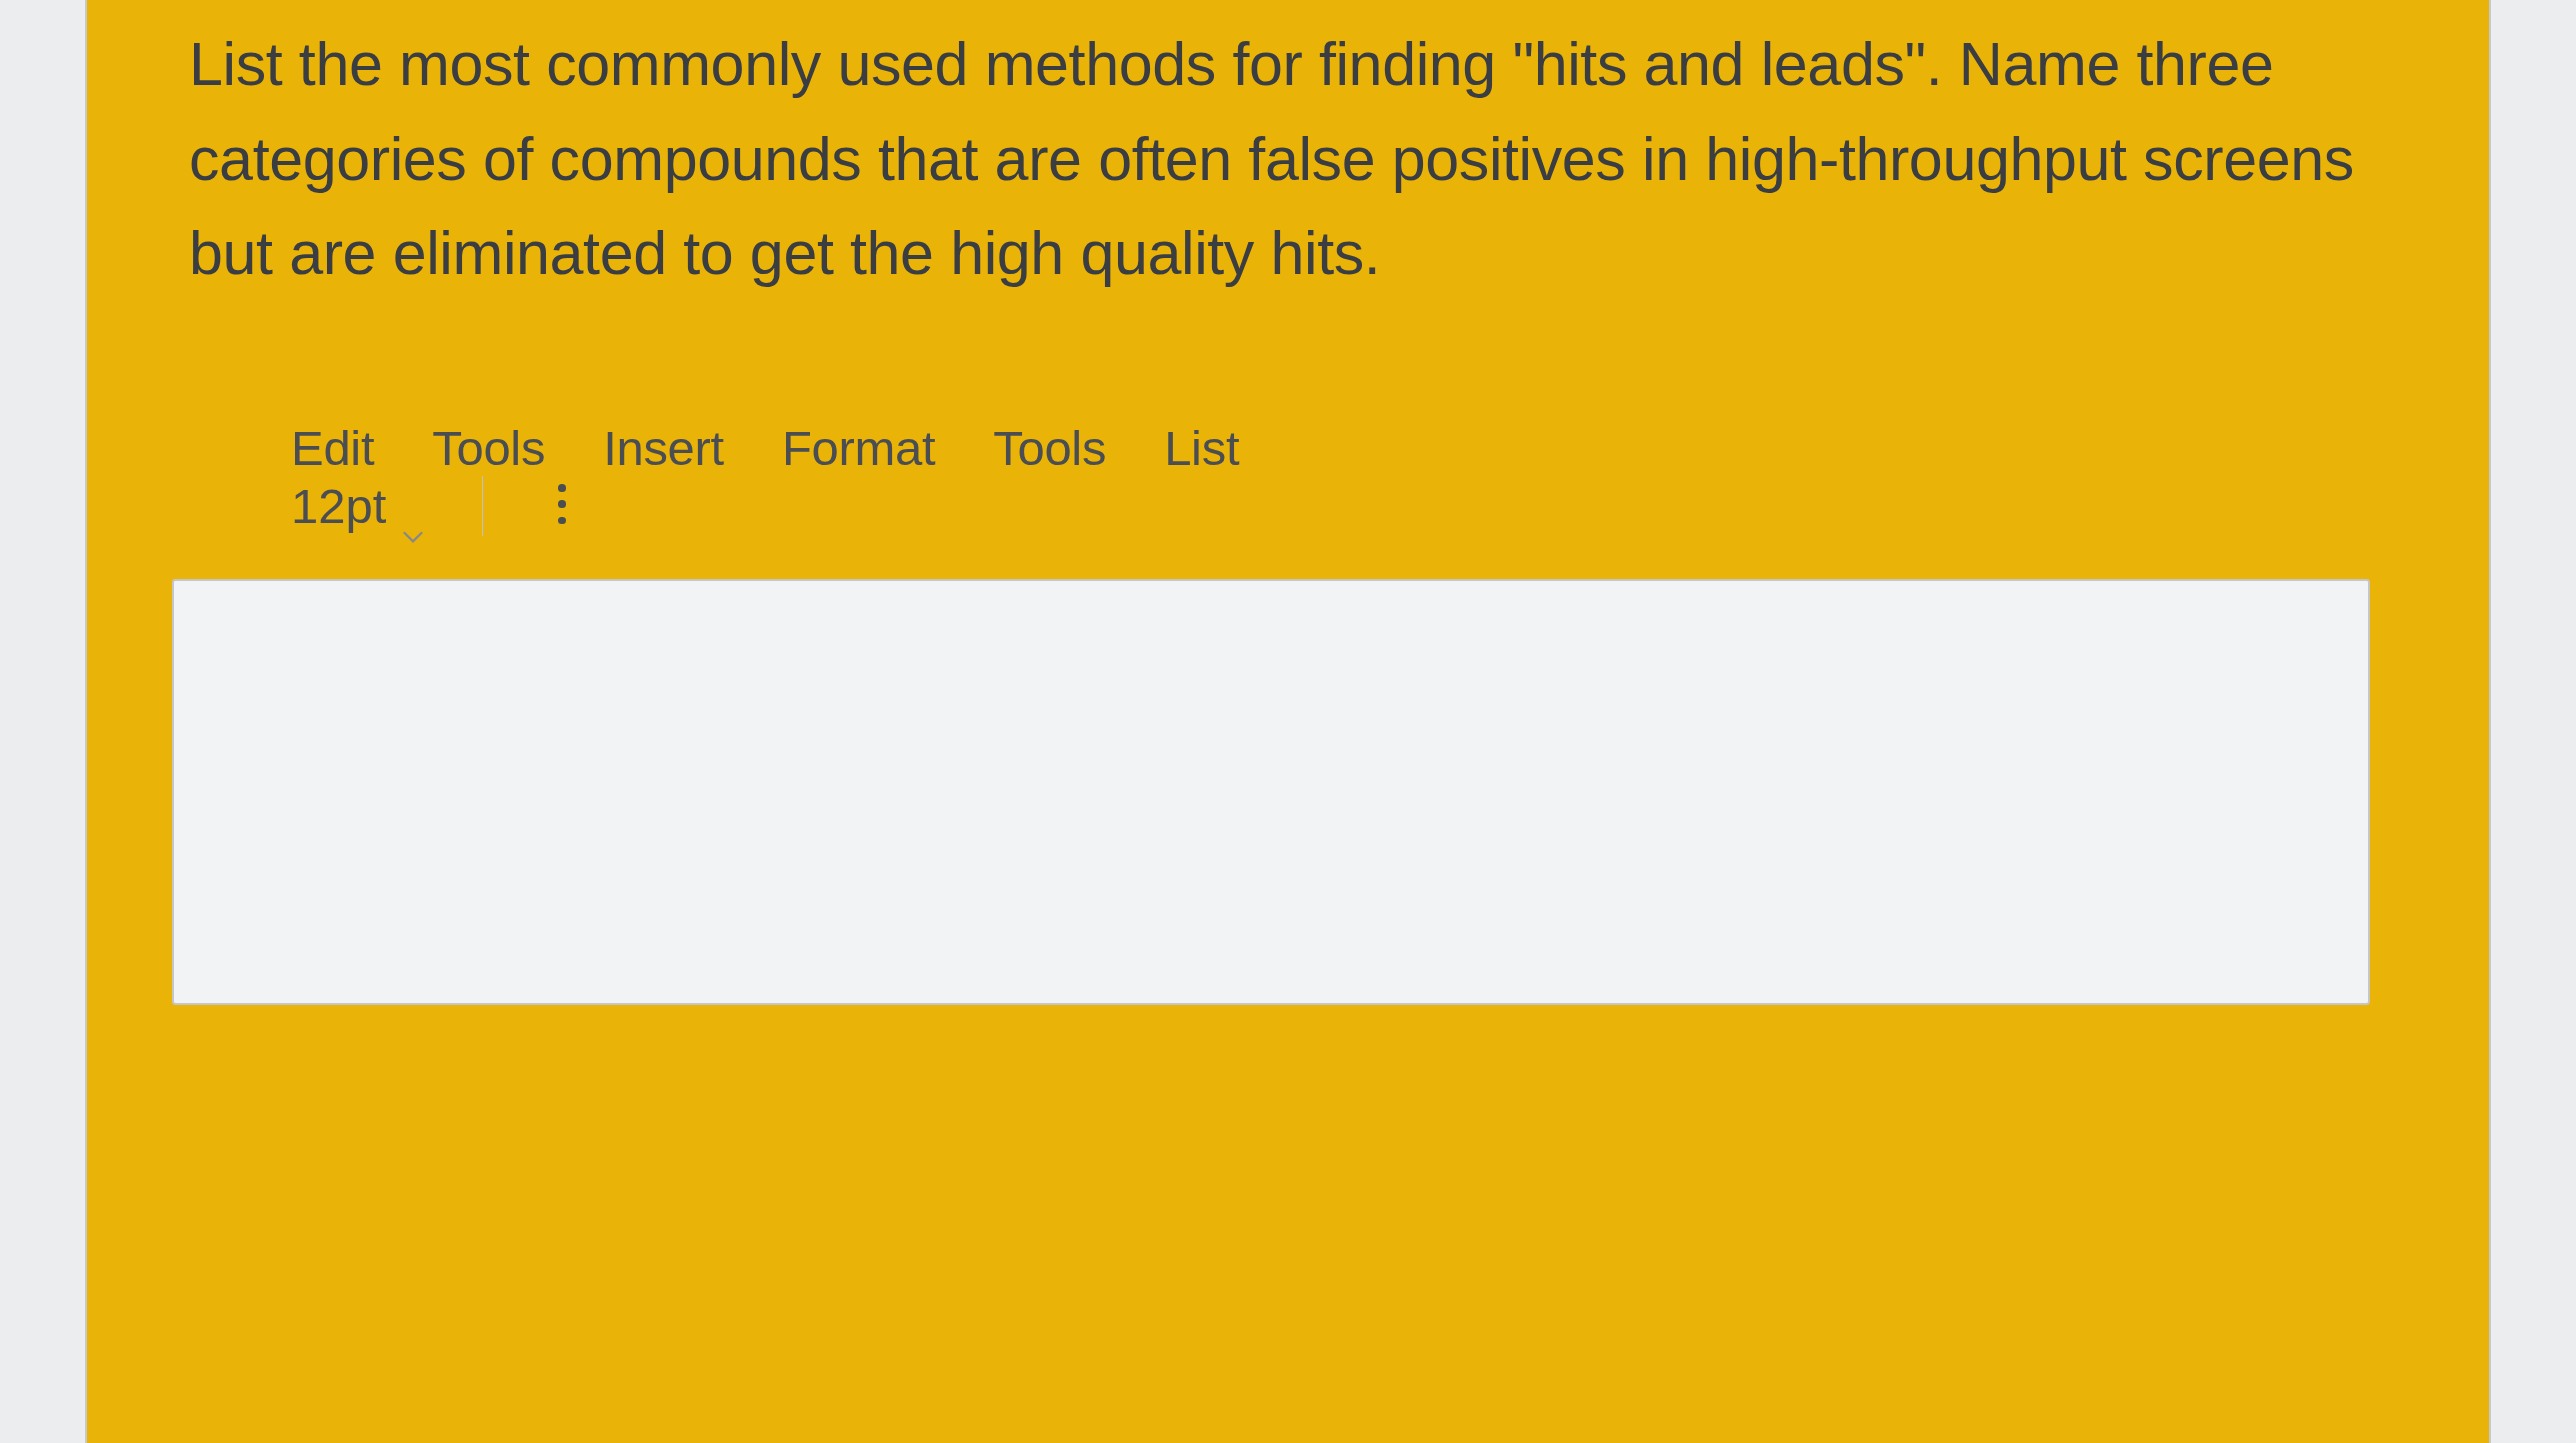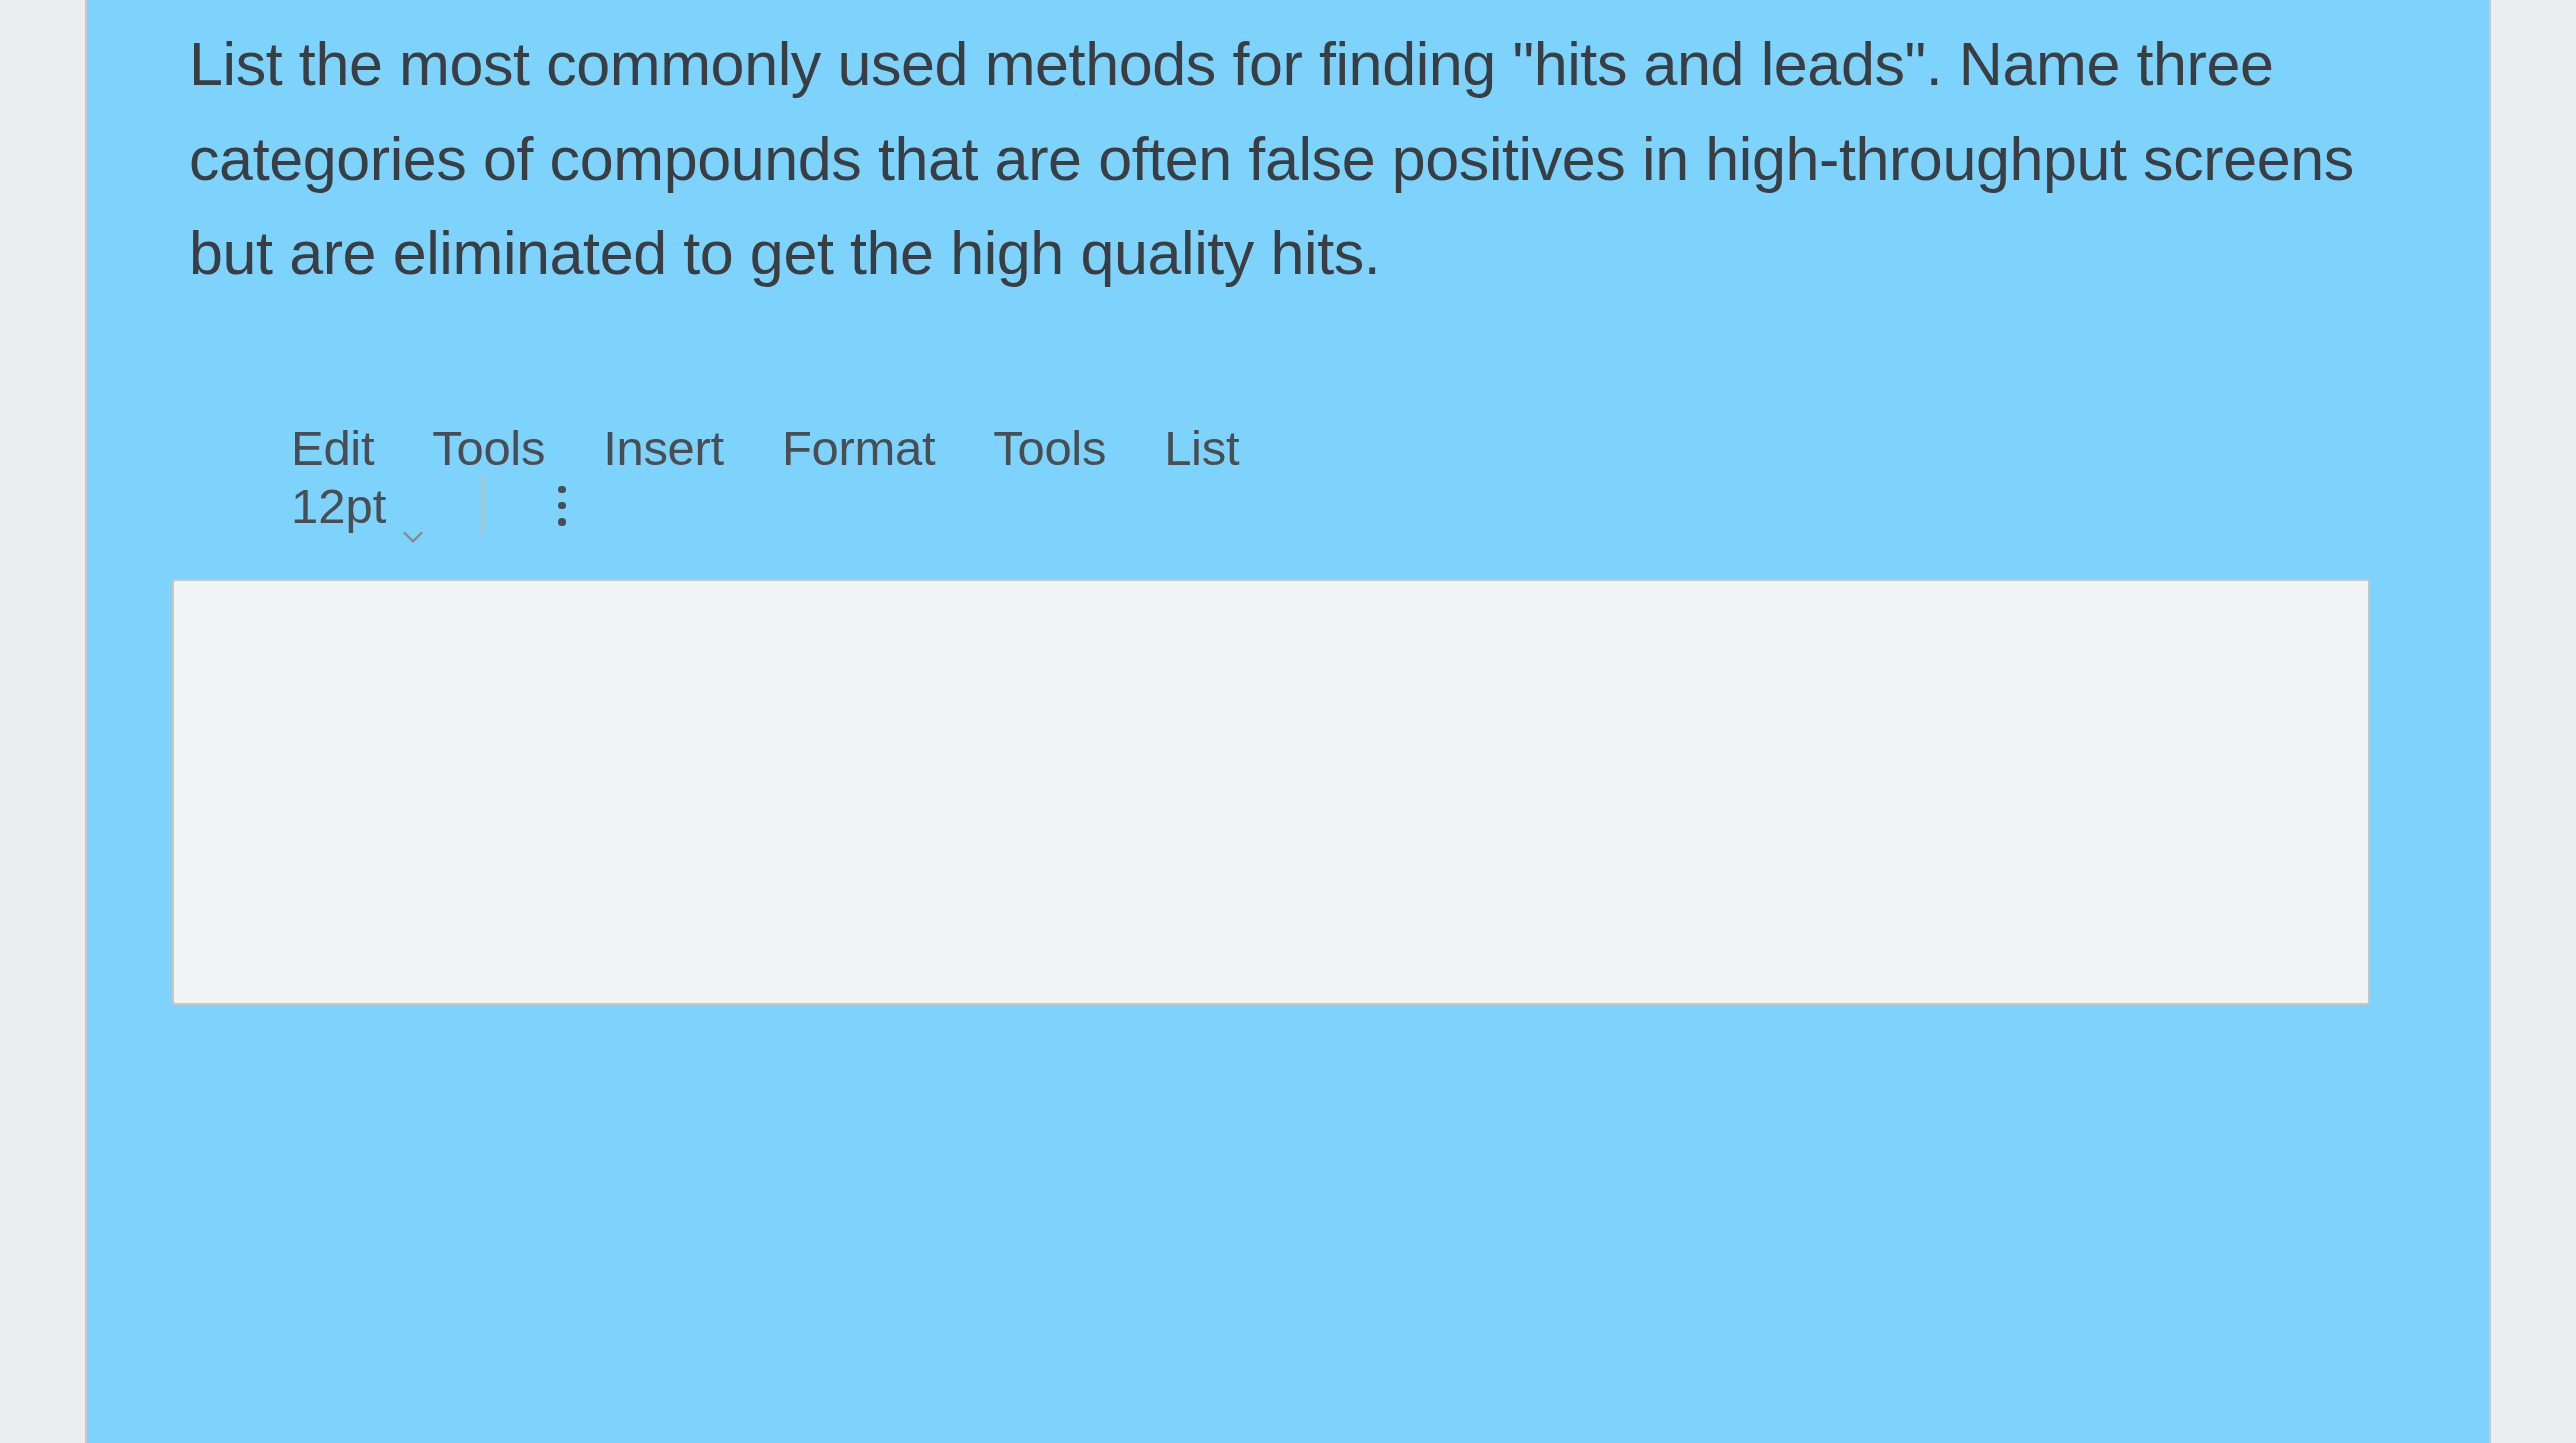--- a/index.html
+++ b/index.html
@@ -18,21 +18,21 @@
     
     .page-container {
       background: #ecedee;
       width: 100%;
       height: 100%;
       padding: 0 85px;
       position: relative;
     }
     
     .content-panel {
-      background: #7dd3fc;
+      background: #eab308;
       border-left: 2.6px solid #c8c9ca;
       border-right: 2.6px solid #c8c9ca;
       height: 100%;
       padding: 17px 102px 0 102px;
     }
     
     .question-text {
       font-size: 61px;
       color: #3a3e42;
       line-height: 1.55;
@@ -53,21 +53,20 @@
     .menu-item {
       font-size: 49px;
       color: #4a4e52;
       font-weight: 400;
       cursor: pointer;
       letter-spacing: -0.3px;
     }
     
     .format-bar {
       display: flex;
-      align-items: center;
       gap: 41px;
       margin-bottom: 43px;
     }
     
     .format-control {
       display: flex;
       align-items: center;
       gap: 15.3px;
       font-size: 49px;
       color: #4a4e52;

